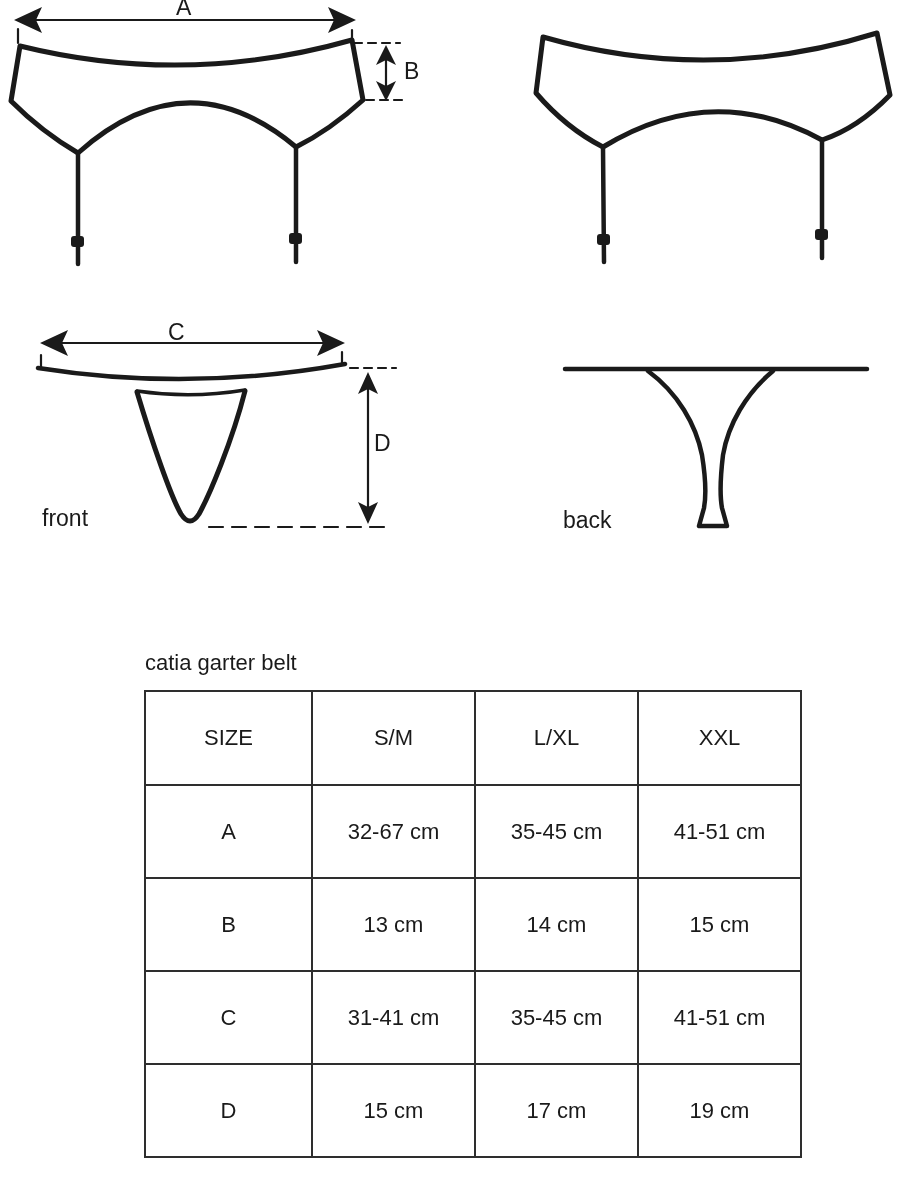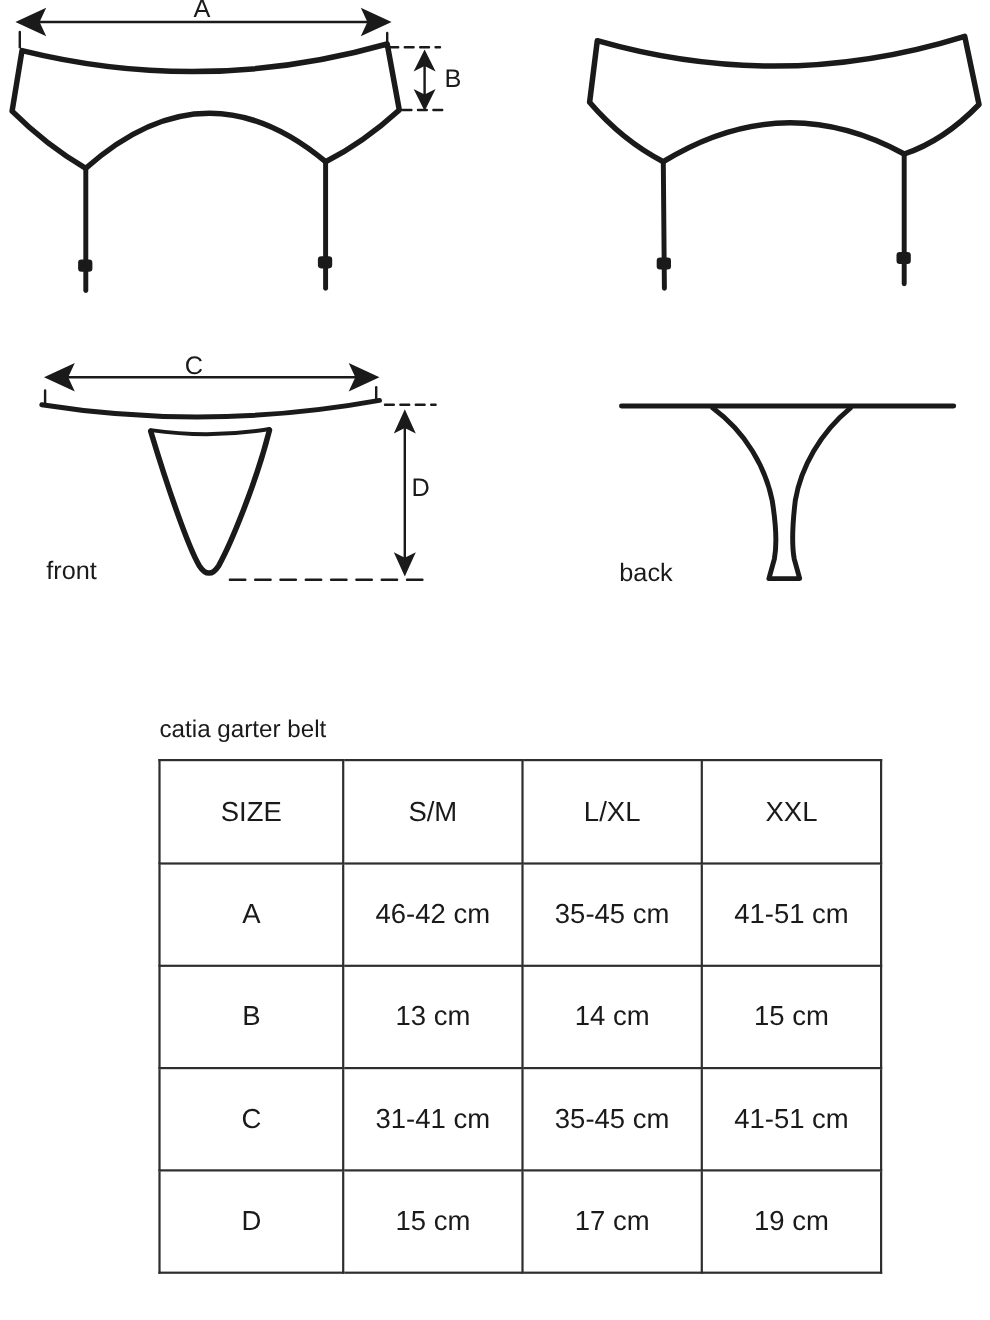--- a/index.html
+++ b/index.html
@@ -9,21 +9,21 @@
   }
   .art{position:absolute;left:0;top:0;}
   .lbl{position:absolute;font-size:23px;line-height:1;white-space:nowrap;}
   .title{position:absolute;left:145px;top:651px;font-size:22px;line-height:1.1;}
   .size-table{
     position:absolute;left:144px;top:690px;width:656px;
     border-collapse:collapse;table-layout:fixed;
   }
   .size-table th,.size-table td{
     border:2px solid #2e2e2e;text-align:center;vertical-align:middle;
-    font-size:25px;font-weight:400;padding:0;
+    font-size:22px;font-weight:400;padding:0;
   }
   .size-table thead tr{height:94px;}
   .size-table tbody tr{height:93px;}
   .footer{
     position:absolute;left:147px;top:1169px;height:30px;
     display:flex;align-items:center;gap:28px;
   }
   .footer .note{font-size:23px;line-height:1;}
   .elastic-icon{display:block;}
 </style>
@@ -122,21 +122,21 @@
       <tr>
         <th>SIZE</th>
         <th>S/M</th>
         <th>L/XL</th>
         <th>XXL</th>
       </tr>
     </thead>
     <tbody>
       <tr>
         <td>A</td>
-        <td>46-42 cm</td>
+        <td>32-67 cm</td>
         <td>35-45 cm</td>
         <td>41-51 cm</td>
       </tr>
       <tr>
         <td>B</td>
         <td>13 cm</td>
         <td>14 cm</td>
         <td>15 cm</td>
       </tr>
       <tr>

